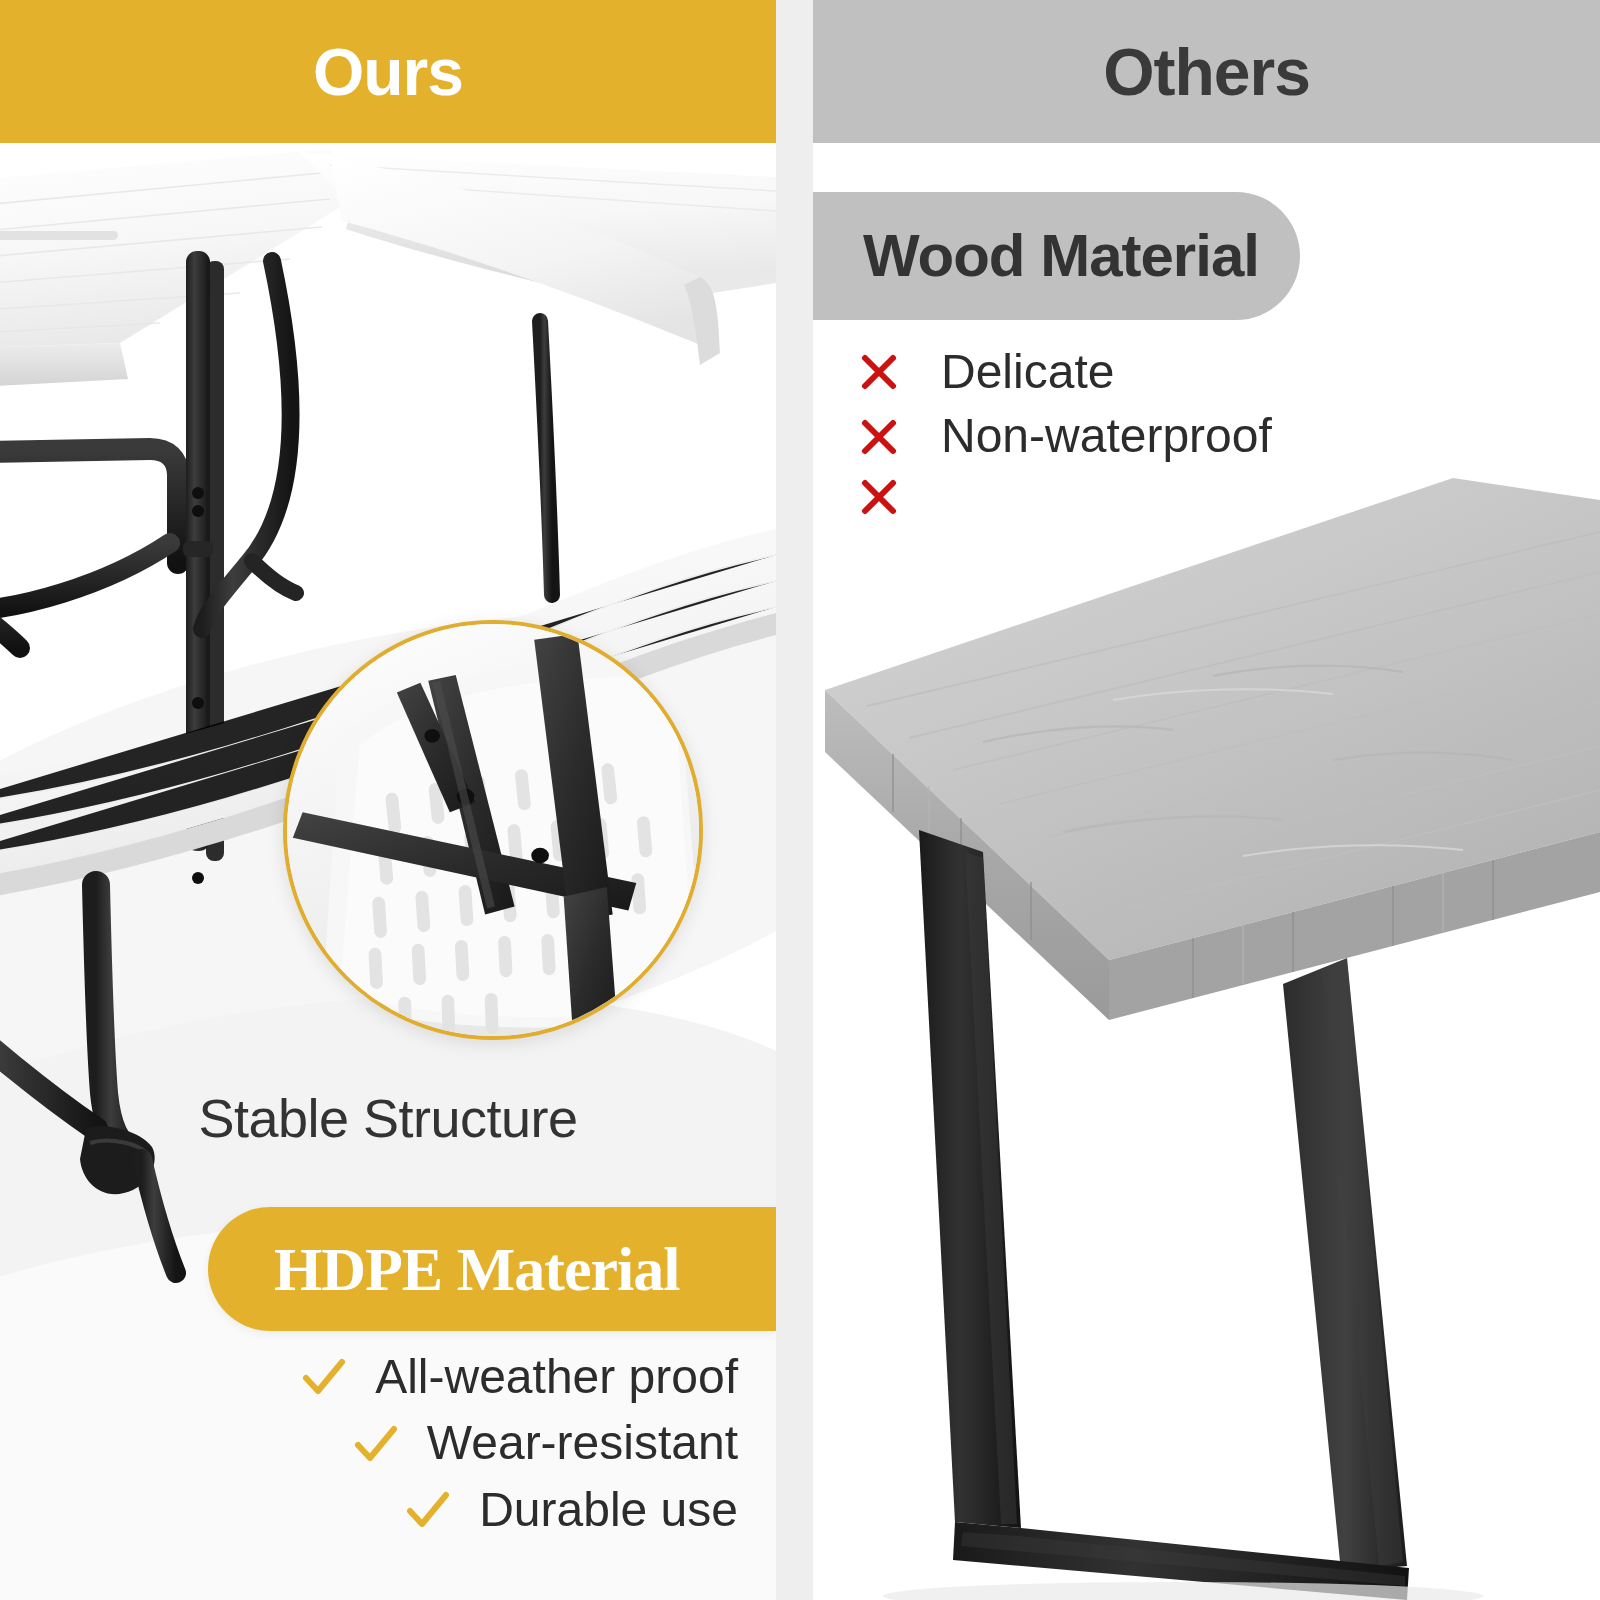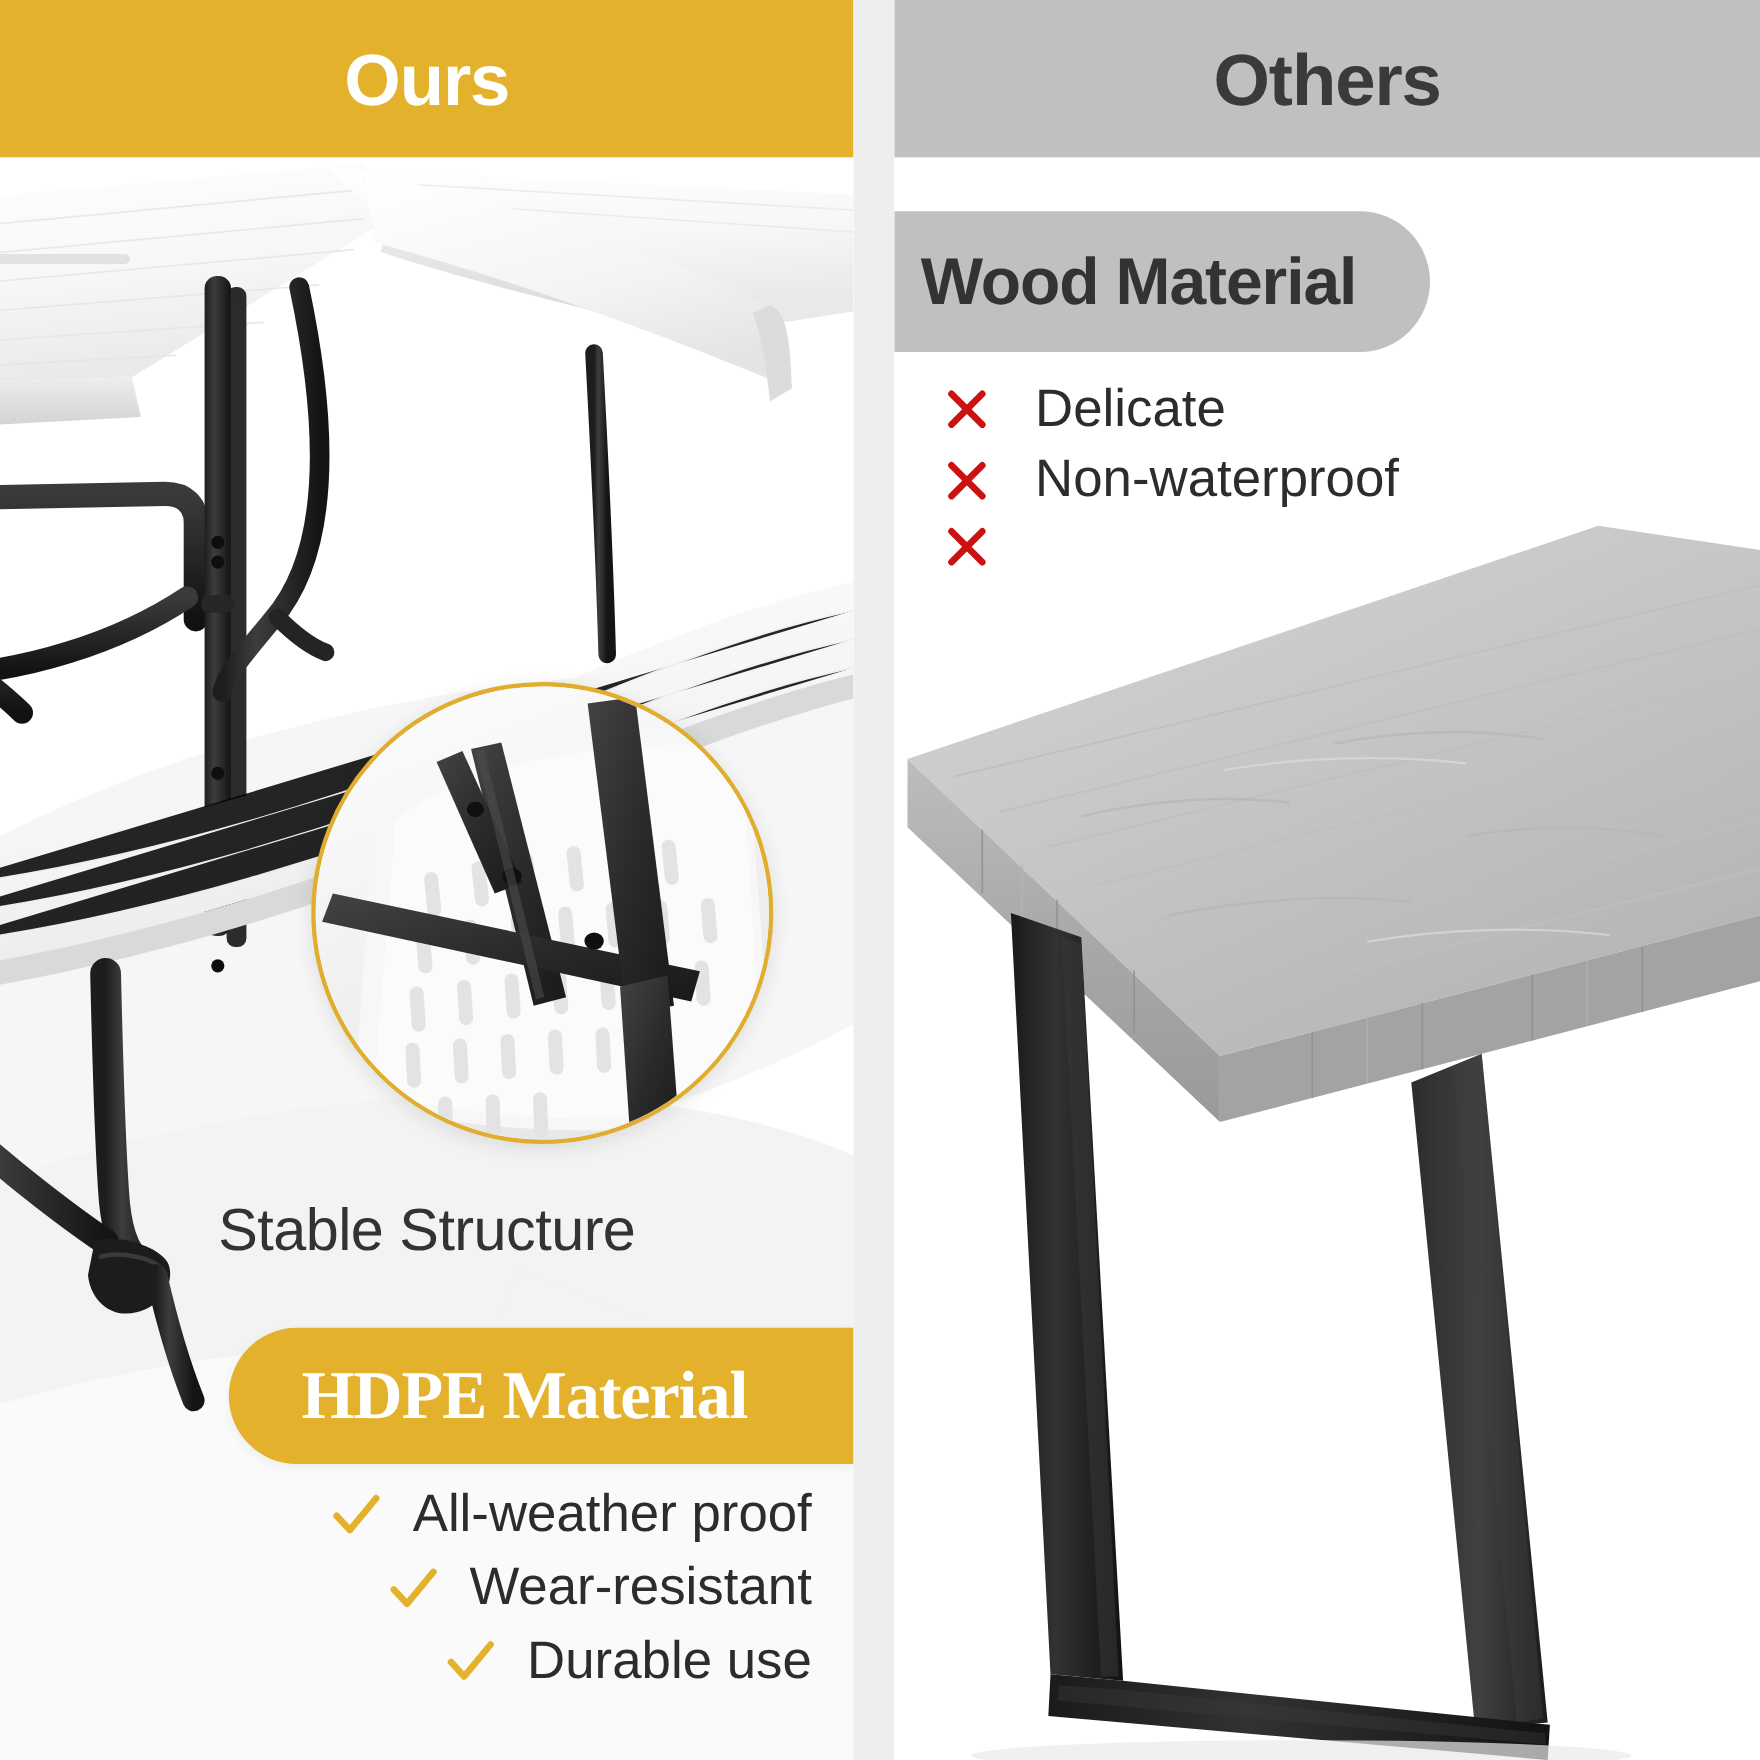--- a/index.html
+++ b/index.html
@@ -81,21 +81,21 @@
 
   
   #badge-wood {
     position:absolute; left:0; top:192px; width:487px; height:128px;
     background:#c0c0c0;
     border-radius:0 64px 64px 0;
     display:flex; align-items:center;
   }
   #badge-wood .badge-label {
     color:#333333; font-size:60px; font-weight:bold;
-    letter-spacing:-1px; margin-left:24px; line-height:1;
+    letter-spacing:-1px; margin-left:50px; line-height:1;
   }
 
   
   #con-list {
     position:absolute; left:45px; top:347px;
     display:flex; flex-direction:column; gap:14px;
   }
   .con-row { display:flex; align-items:center; gap:41px; }
   .x-icon { width:42px; height:42px; flex:none; display:block; }
   .con-text { font-size:48px; color:#2c2c2c; line-height:1.05; white-space:nowrap; }

